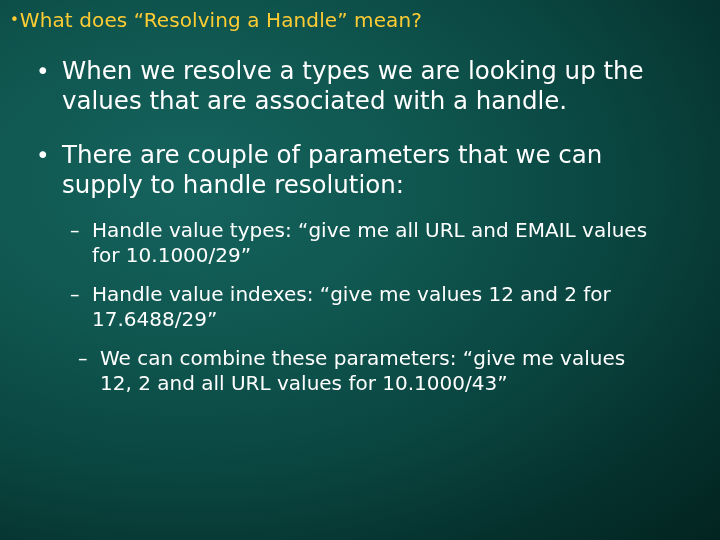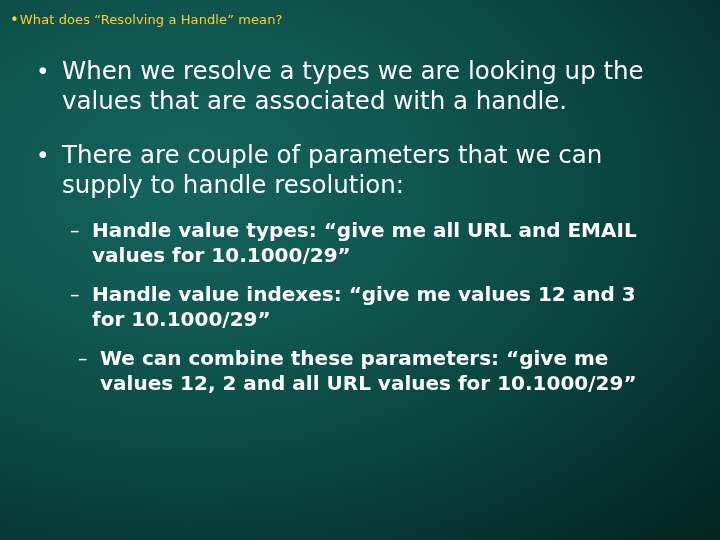--- a/index.html
+++ b/index.html
@@ -28,21 +28,21 @@
     align-items: flex-start;
   }
   .title-bullet {
     color: #ffcc33;
     font-size: 15px;
     line-height: 20px;
     margin-right: 1px;
   }
   .slide-title {
     color: #ffcc33;
-    font-size: 13px;
+    font-size: 20px;
     line-height: 20px;
     letter-spacing: 0.1px;
     white-space: nowrap;
   }
   .body-area {
     position: absolute;
     left: 36px;
     top: 56px;
     right: 24px;
   }
@@ -76,21 +76,20 @@
   }
   .lvl2 .bul {
     width: 22px;
     flex: 0 0 22px;
     font-size: 19px;
     line-height: 25px;
   }
   .lvl2 .txt {
     flex: 1 1 auto;
     max-width: 560px;
-    font-weight: bold;
   }
   .lvl2.indented {
     margin-left: 42px;
   }
   .spacer-sm {
     height: 6px;
   }
 </style>
 </head>
 <body>
@@ -116,22 +115,22 @@
       <span class="txt">There are couple of parameters that we can supply to handle resolution:</span>
     </div>
 
     <div class="lvl2">
       <span class="bul">–</span>
       <span class="txt">Handle value types: “give me all URL and EMAIL values for 10.1000/29”</span>
     </div>
 
     <div class="lvl2">
       <span class="bul">–</span>
-      <span class="txt">Handle value indexes: “give me values 12 and 3 for 10.1000/29”</span>
+      <span class="txt">Handle value indexes: “give me values 12 and 2 for 17.6488/29”</span>
     </div>
 
     <div class="lvl2 indented">
       <span class="bul">–</span>
-      <span class="txt">We can combine these parameters: “give me values 12, 2 and all URL values for 10.1000/29”</span>
+      <span class="txt">We can combine these parameters: “give me values 12, 2 and all URL values for 10.1000/43”</span>
     </div>
 
   </div>
 </div>
 
 </body></html>

